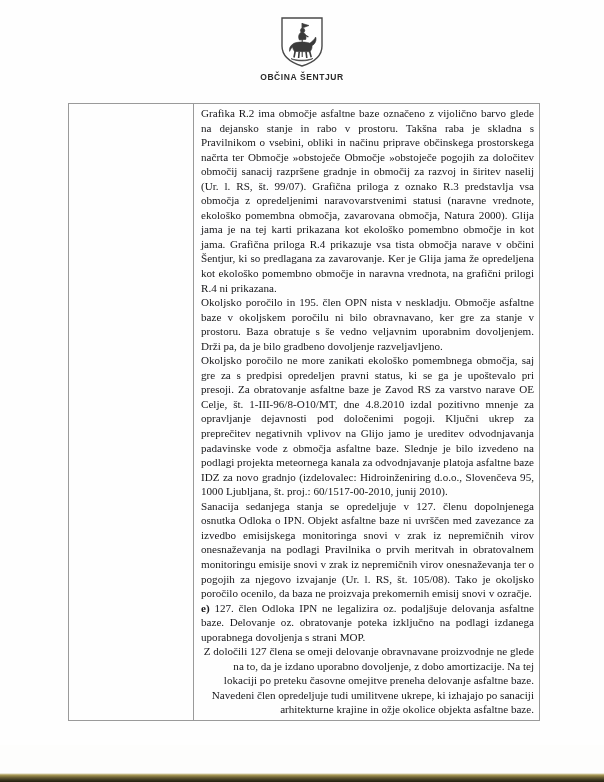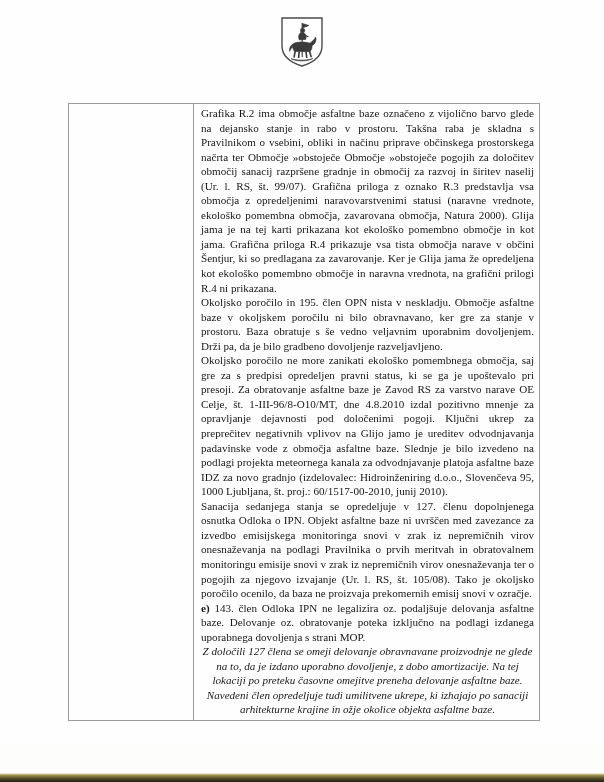--- a/index.html
+++ b/index.html
@@ -78,22 +78,21 @@
     color: #17171a;
     text-align: justify;
     text-justify: inter-word;
     -webkit-font-smoothing: none;
   }
   .body-text p {
     margin: 0;
     text-align: justify;
   }
   .body-text p:last-child {
-    text-align: center;
-    font-style: italic;
+    text-align: right;
   }
   .b { font-weight: bold; }
 
   
   .bottom-band {
     position: absolute;
     left: 0;
     bottom: 0;
     width: 604px;
     height: 9px;
@@ -141,33 +140,34 @@
         <path d="M16.2 35.0 L15.0 41.5" stroke-width="1.6" fill="none"></path>
         <path d="M20.2 35.6 L19.6 42.0" stroke-width="1.6" fill="none"></path>
         <path d="M27.0 35.6 L27.8 42.0" stroke-width="1.6" fill="none"></path>
         <path d="M30.6 35.0 L32.2 41.2" stroke-width="1.6" fill="none"></path>
 
         <path d="M13.8 28.2 C11.2 29.6 10.0 32.6 10.6 35.4 C11.8 33.0 13.0 31.0 14.6 30.0 Z"></path>
 
         <path d="M12.0 42.6 C17.0 44.6 28.0 44.8 34.0 42.4 C30.0 45.6 16.4 45.8 12.0 42.6 Z"></path>
       </g>
     </svg>
+    <div class="org-name">OBČINA ŠENTJUR</div>
   </div>
 
   <table class="doc-table">
     <tbody>
         <tr>
       <td class="col-left"></td>
       <td class="col-right">
         <div class="body-text">
           <p>Grafika R.2 ima območje asfaltne baze označeno z vijolično barvo glede na dejansko stanje in rabo v prostoru. Takšna raba je skladna s Pravilnikom o vsebini, obliki in načinu priprave občinskega prostorskega načrta ter Območje »obstoječe Območje »obstoječe pogojih za določitev območij sanacij razpršene gradnje in območij za razvoj in širitev naselij (Ur. l. RS, št. 99/07). Grafična priloga z oznako R.3 predstavlja vsa območja z opredeljenimi naravovarstvenimi statusi (naravne vrednote, ekološko pomembna območja, zavarovana območja, Natura 2000). Glija jama je na tej karti prikazana kot ekološko pomembno območje in kot jama. Grafična priloga R.4 prikazuje vsa tista območja narave v občini Šentjur, ki so predlagana za zavarovanje. Ker je Glija jama že opredeljena kot ekološko pomembno območje in naravna vrednota, na grafični prilogi R.4 ni prikazana.</p>
           <p>Okoljsko poročilo in 195. člen OPN nista v neskladju. Območje asfaltne baze v okoljskem poročilu ni bilo obravnavano, ker gre za stanje v prostoru. Baza obratuje s še vedno veljavnim uporabnim dovoljenjem. Drži pa, da je bilo gradbeno dovoljenje razveljavljeno.</p>
           <p>Okoljsko poročilo ne more zanikati ekološko pomembnega območja, saj gre za s predpisi opredeljen pravni status, ki se ga je upoštevalo pri presoji. Za obratovanje asfaltne baze je Zavod RS za varstvo narave OE Celje, št. 1-III-96/8-O10/MT, dne 4.8.2010 izdal pozitivno mnenje za opravljanje dejavnosti pod določenimi pogoji. Ključni ukrep za preprečitev negativnih vplivov na Glijo jamo je ureditev odvodnjavanja padavinske vode z območja asfaltne baze. Slednje je bilo izvedeno na podlagi projekta meteornega kanala za odvodnjavanje platoja asfaltne baze IDZ za novo gradnjo (izdelovalec: Hidroinženiring d.o.o., Slovenčeva 95, 1000 Ljubljana, št. proj.: 60/1517-00-2010, junij 2010).</p>
           <p>Sanacija sedanjega stanja se opredeljuje v 127. členu dopolnjenega osnutka Odloka o IPN. Objekt asfaltne baze ni uvrščen med zavezance za izvedbo emisijskega monitoringa snovi v zrak iz nepremičnih virov onesnaževanja na podlagi Pravilnika o prvih meritvah in obratovalnem monitoringu emisije snovi v zrak iz nepremičnih virov onesnaževanja ter o pogojih za njegovo izvajanje (Ur. l. RS, št. 105/08). Tako je okoljsko poročilo ocenilo, da baza ne proizvaja prekomernih emisij snovi v ozračje.</p>
-          <p><span class="b">e)</span><span> 143. člen Odloka IPN ne legalizira oz. podaljšuje delovanja asfaltne baze. Delovanje oz. obratovanje poteka izključno na podlagi izdanega uporabnega dovoljenja s strani MOP.</span></p>
+          <p><span class="b">e)</span><span> 127. člen Odloka IPN ne legalizira oz. podaljšuje delovanja asfaltne baze. Delovanje oz. obratovanje poteka izključno na podlagi izdanega uporabnega dovoljenja s strani MOP.</span></p>
           <p>Z določili 127 člena se omeji delovanje obravnavane proizvodnje ne glede na to, da je izdano uporabno dovoljenje, z dobo amortizacije. Na tej lokaciji po preteku časovne omejitve preneha delovanje asfaltne baze. Navedeni člen opredeljuje tudi umilitvene ukrepe, ki izhajajo po sanaciji arhitekturne krajine in ožje okolice objekta asfaltne baze.</p>
         </div>
       </td>
     </tr>
   </tbody>
     </table>
 
   <div class="scan-foot"></div>
   <div class="bottom-band"></div>
 

